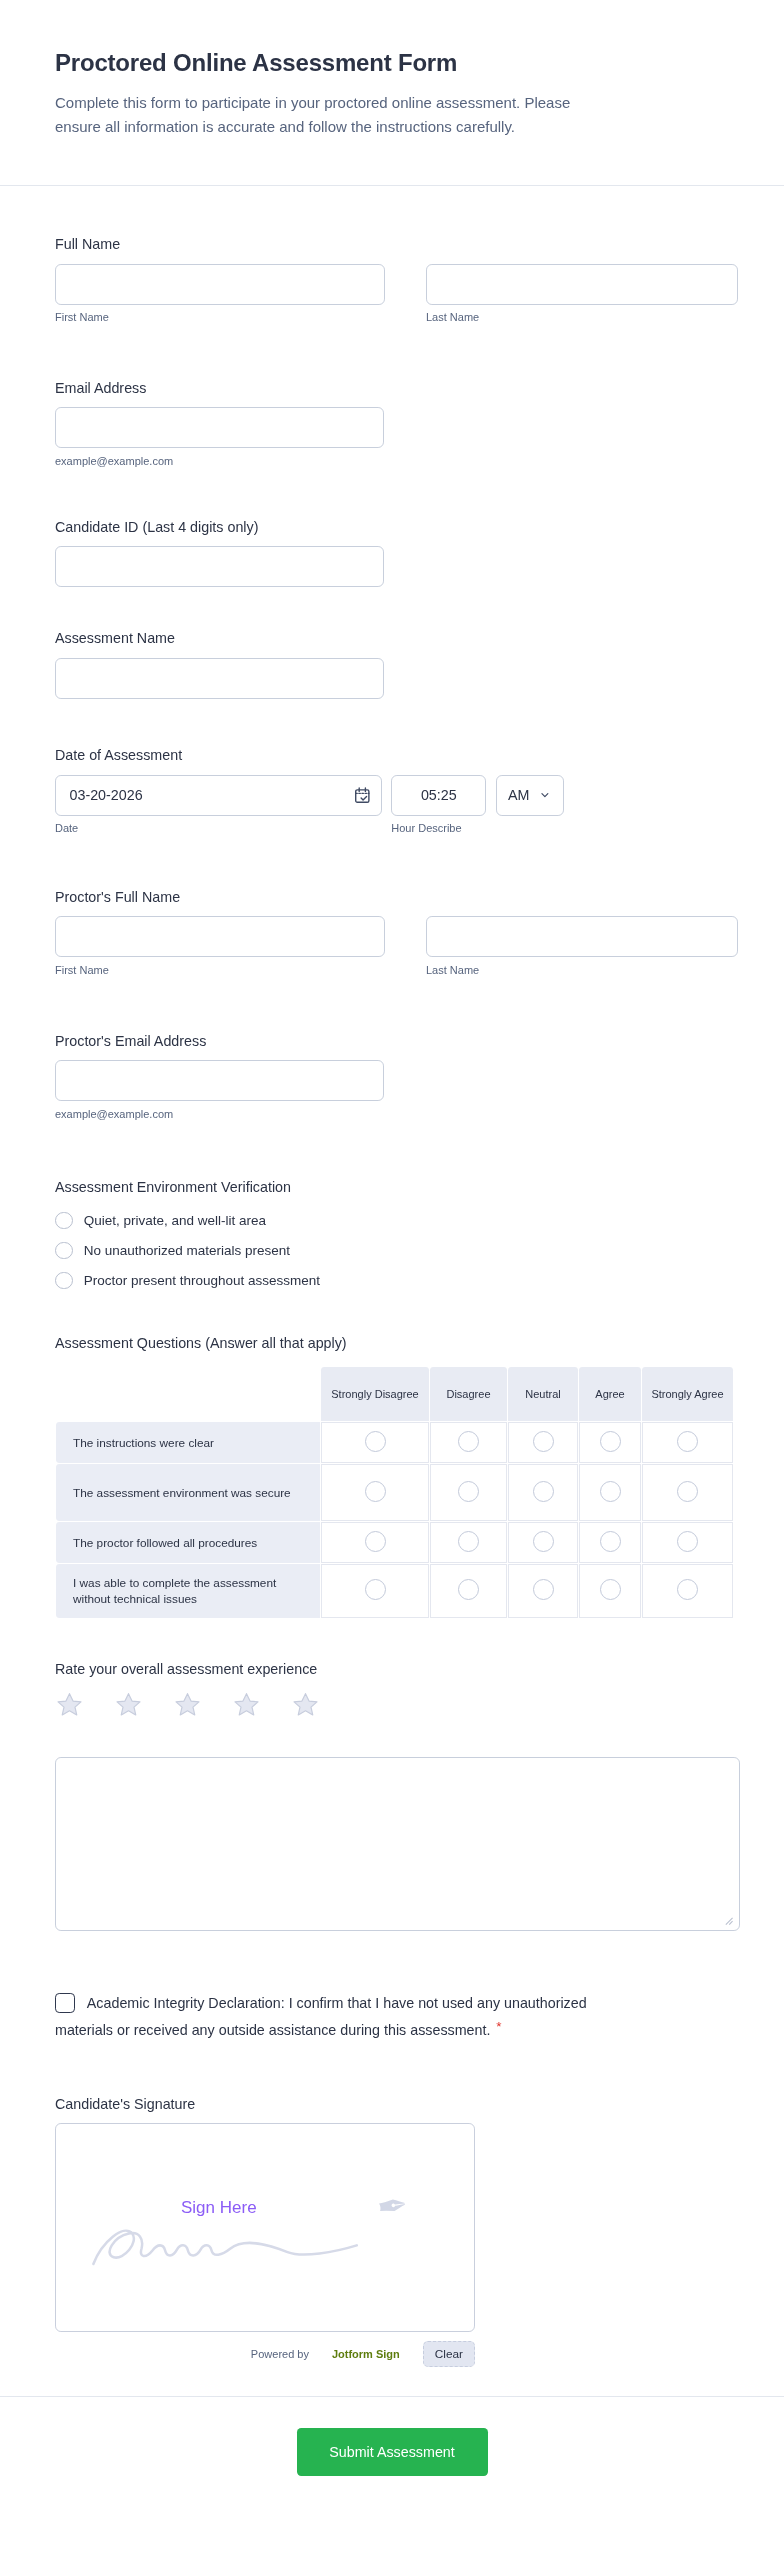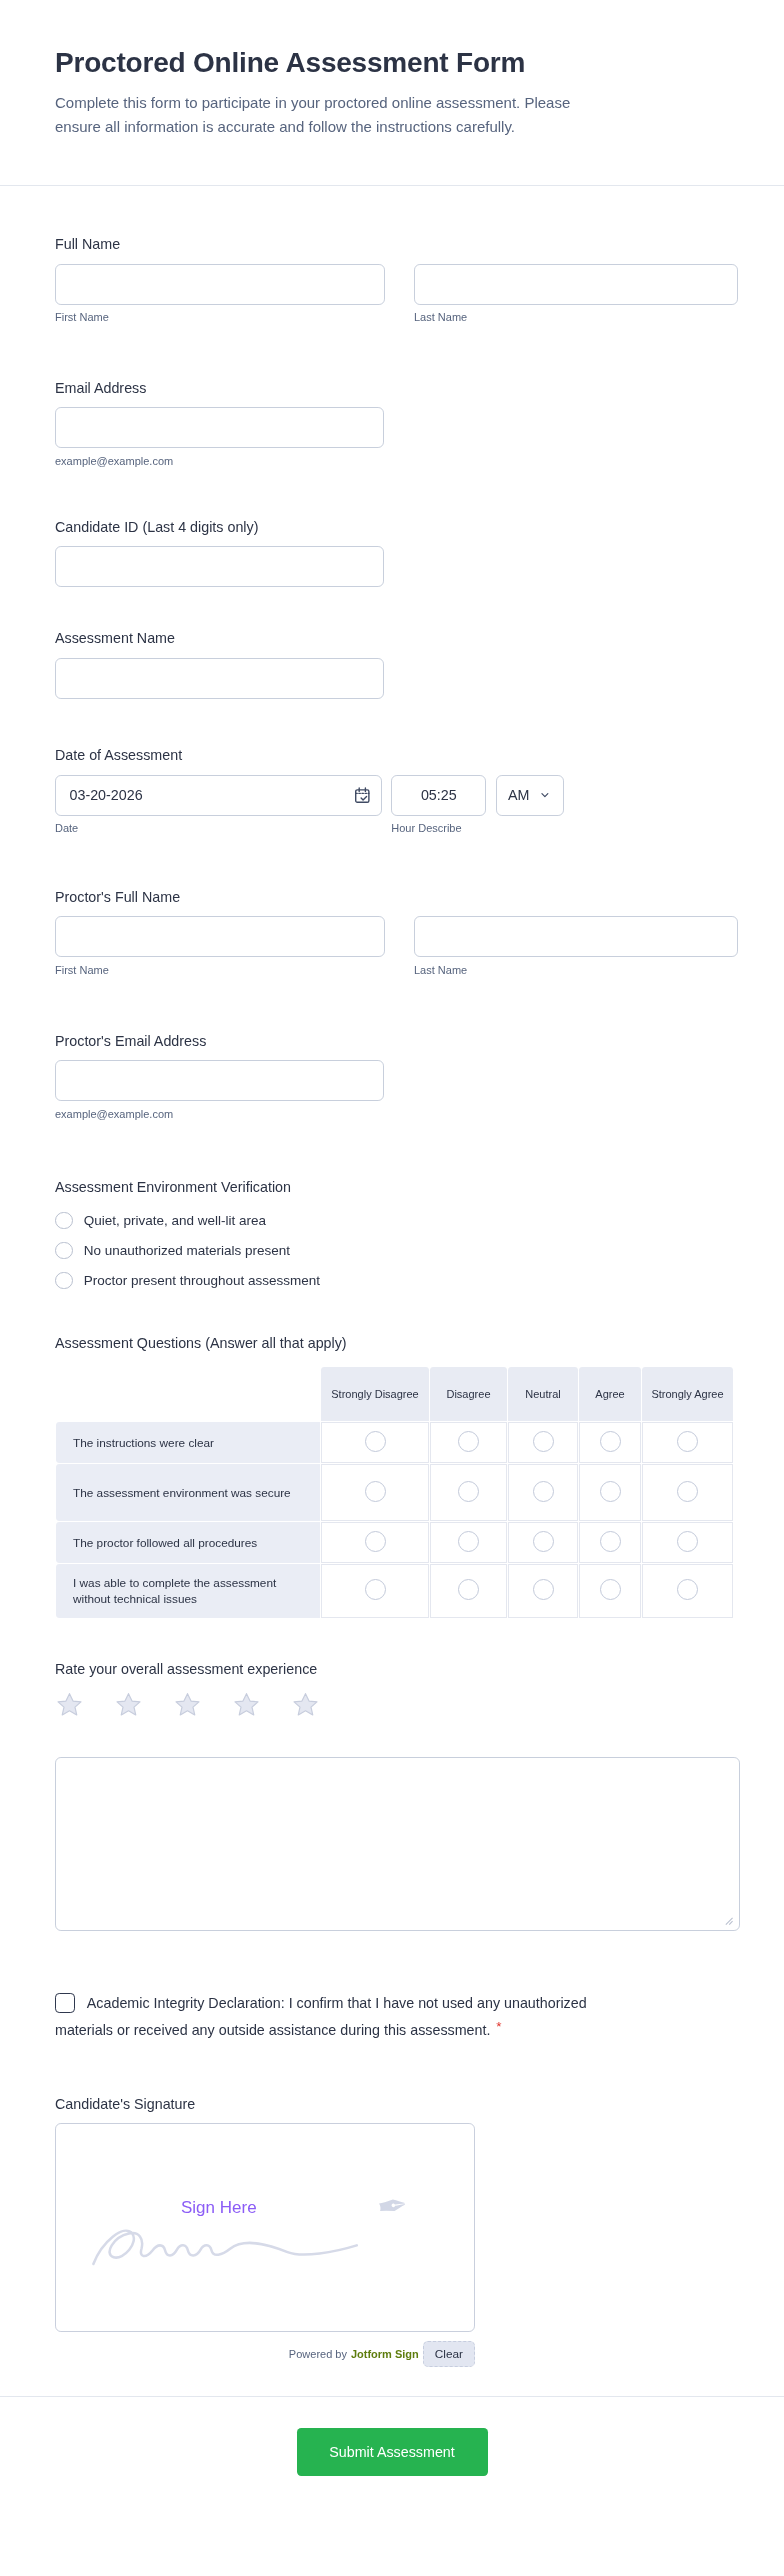--- a/index.html
+++ b/index.html
@@ -17,21 +17,21 @@
     position: relative;
   }
 
   
   .form-header {
     height: 186px;
     padding: 47px 55px 0 55px;
     border-bottom: 0.8px solid #e3e7ee;
   }
   .form-title {
-    font-size: 28px;
+    font-size: 24px;
     line-height: 32px;
     font-weight: 700;
     color: #2c3345;
     letter-spacing: -0.2px;
   }
   .form-subtitle {
     margin-top: 11.8px;
     width: 549px;
     font-size: 15px;
     line-height: 24.5px;
@@ -41,21 +41,21 @@
   
   .form-body { padding: 49px 46px 0 55px; }
   .q { margin-bottom: 54px; }
   .q-label {
     display: block;
     font-size: 14.3px;
     line-height: 18.6px;
     font-weight: 500;
     color: #2c3345;
   }
-  .control-row { display: flex; gap: 29px; margin-top: 10px; }
+  .control-row { display: flex; gap: 41px; margin-top: 10px; }
   .control-col-grow { flex: 1; }
   .text-input {
     display: block;
     height: 41px;
     border: 0.8px solid #c8cfdc;
     border-radius: 5.9px;
     background: #ffffff;
     font-family: "Liberation Sans", sans-serif;
     font-size: 14.3px;
     color: #2c3345;
@@ -174,21 +174,21 @@
   }
   .sig-squiggle { position: absolute; left: 34px; top: 84px; }
   .pen-nib {
     position: absolute; left: 321px; top: 61px;
     font-size: 37px; color: #d2d7e6;
     transform: rotate(-8deg);
     font-family: "DejaVu Sans", sans-serif;
   }
   .sig-footer {
     width: 420px; margin-top: 8.4px;
-    display: flex; align-items: center; justify-content: flex-end; gap: 4px;
+    display: flex; align-items: center; justify-content: flex-end; gap: 23px;
     font-size: 11px; color: #57647e;
   }
   .brand-green { font-weight: 700; color: #5e7d0e; text-decoration: none; }
   .clear-btn {
     background: #e2e6f1;
     border: 0.8px dashed #c6cdde;
     border-radius: 5px;
     font-family: "Liberation Sans", sans-serif;
     font-size: 11.8px; color: #2c3345;
     padding: 5px 11px; cursor: pointer;

